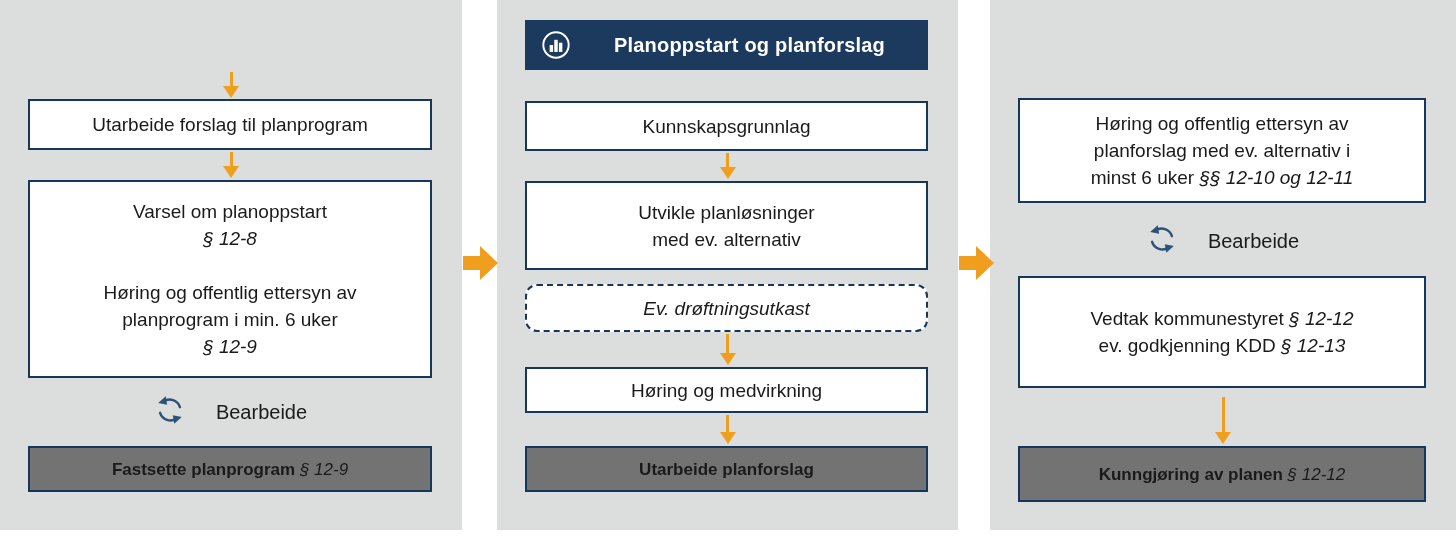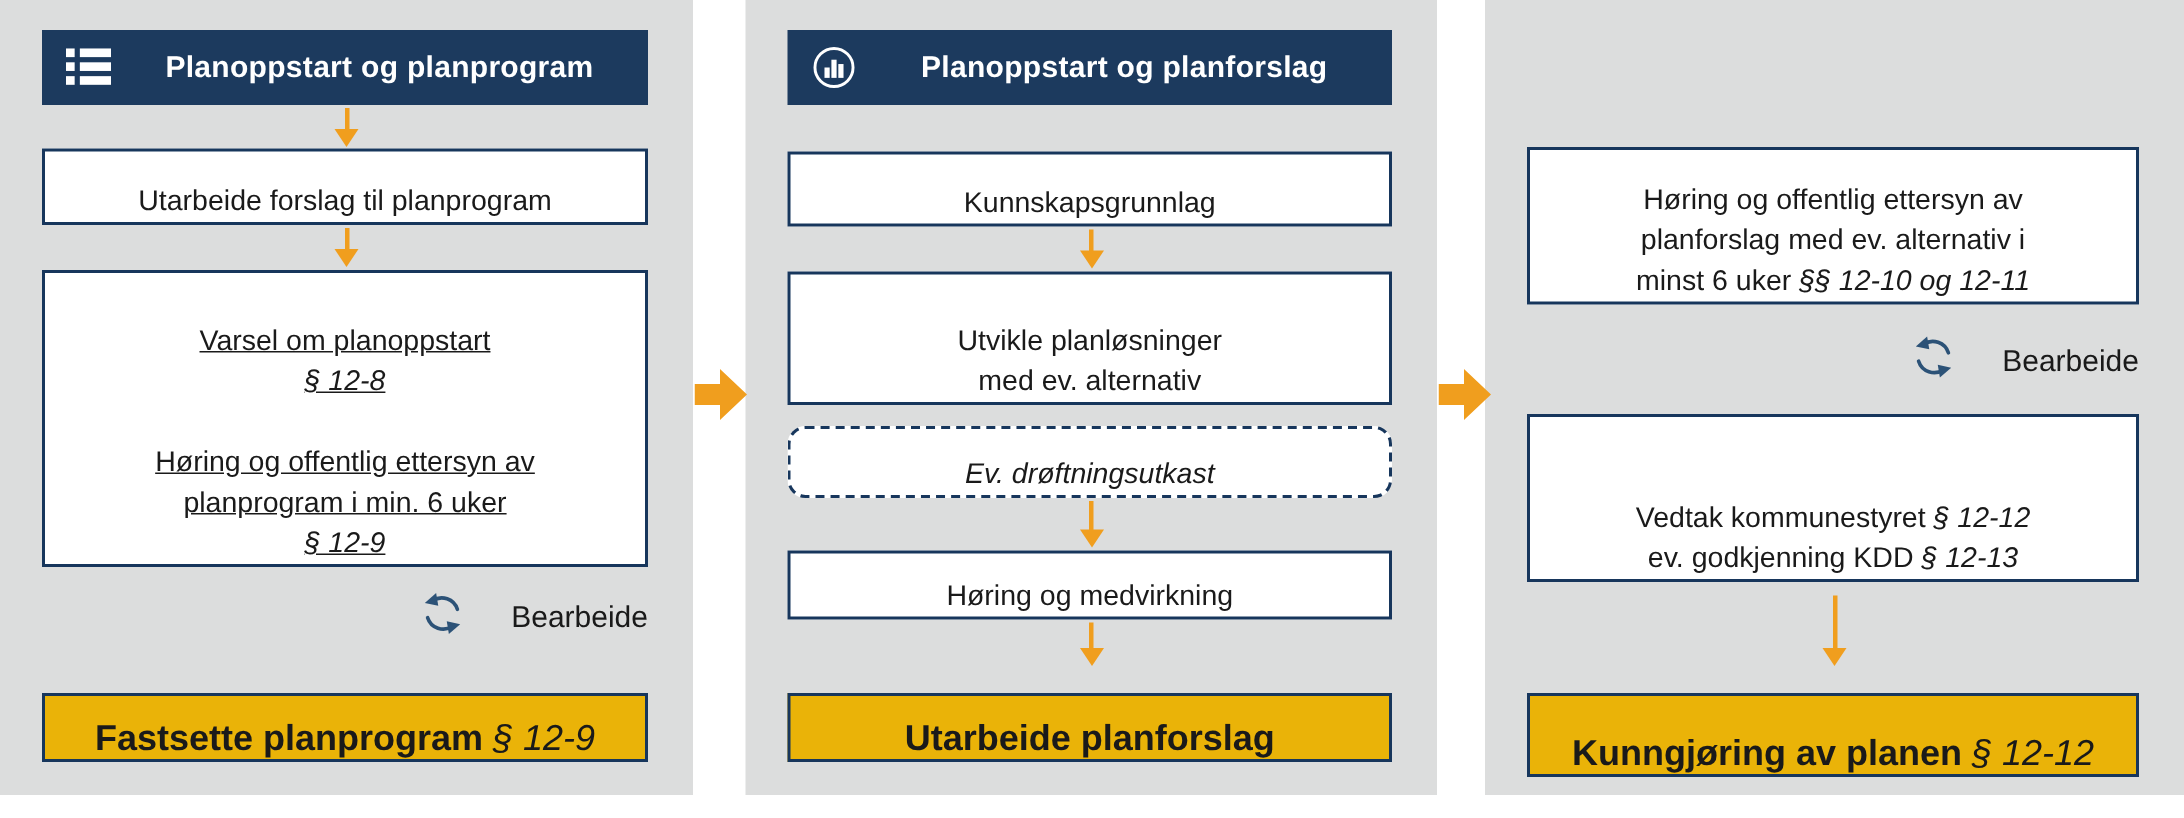--- a/index.html
+++ b/index.html
@@ -15,35 +15,35 @@
   .abs{position:absolute;left:28px;right:30px;}
   .hdr{
     top:20px;height:50px;background:#1c3a5e;display:flex;align-items:center;
     padding:0 16px;gap:16px;box-sizing:border-box;
   }
   .htxt{flex:1;text-align:center;color:#ffffff;font-weight:bold;font-size:20px;letter-spacing:.2px;}
   .hicon{display:flex;align-items:center;}
 
   .box{
     background:#ffffff;border:2px solid #17365c;box-sizing:border-box;
-    display:flex;align-items:flex-end;justify-content:center;text-align:center;
+    display:flex;align-items:center;justify-content:center;text-align:center;
     font-size:19px;line-height:27px;
   }
   .box.dashed{border:2px dashed #17365c;font-style:italic;}
-  .box.final{background:#eab308;font-size:24px;margin-top:16px;}
+  .box.final{background:#737373;font-size:17px;}
   .bold{font-weight:bold;}
   .ref{font-style:italic;}
   .gapline{height:27px;}
 
   
   .p1 .hdr{top:20px;}
   .p1 .a-hdr{top:72px;height:26px;}
   .p1 .b-utarbeide{top:99px;height:51px;}
   .p1 .a-mid{top:152px;height:26px;}
-  .p1 .b-varsel{top:180px;height:198px;text-decoration:underline;}
+  .p1 .b-varsel{top:180px;height:198px;}
   .p1 .bearbeide-row{top:391px;height:42px;}
   .p1 .final{top:446px;height:46px;}
 
   
   .p2 .b-kunnskap{top:101px;height:50px;}
   .p2 .a-1{top:153px;height:26px;}
   .p2 .b-utvikle{top:181px;height:89px;}
   .p2 .b-droft{top:284px;height:48px;border-radius:12px;}
   .p2 .a-2{top:334px;height:31px;}
   .p2 .b-samrad{top:367px;height:46px;}
@@ -60,46 +60,33 @@
   
   .varrow{position:absolute;left:calc(50% - 9px);width:18px;}
   .varrow .stem{position:absolute;left:7.5px;top:0;bottom:10px;width:3px;background:#f09e1e;}
   .varrow .head{
     position:absolute;bottom:0;left:1px;width:0;height:0;
     border-left:8px solid transparent;border-right:8px solid transparent;
     border-top:12px solid #f09e1e;
   }
 
   
-  .bearbeide-row{display:flex;align-items:center;justify-content:flex-end;gap:29px;font-size:20px;}
+  .bearbeide-row{display:flex;align-items:center;justify-content:center;gap:29px;font-size:20px;}
 
   
   .gap-arrow{position:absolute;width:36px;height:36px;}
   .ga-1{left:463px;top:245px;}
   .ga-2{left:959px;top:245px;}
 </style>
 </head>
 <body>
 
 <div class="canvas">
 
   <section class="panel p1">
-    <header class="abs hdr">
-      <span class="hicon">
-        <svg width="30" height="26" viewBox="0 0 26 22" fill="#ffffff">
-          <rect x="0" y="0" width="5" height="5"></rect>
-            <rect x="8" y="0" width="18" height="5"></rect>
-          <rect x="0" y="8" width="5" height="5"></rect>
-            <rect x="8" y="8" width="18" height="5"></rect>
-          <rect x="0" y="16" width="5" height="5"></rect>
-            <rect x="8" y="16" width="18" height="5"></rect>
-        </svg>
-      </span>
-      <span class="htxt">Planoppstart og planprogram</span>
-    </header>
 
     <div class="varrow a-hdr">
         <span class="stem"></span>
         <span class="head"></span>
       </div>
 
     <div class="abs box b-utarbeide">
       <div>Utarbeide forslag til planprogram</div>
     </div>
 

